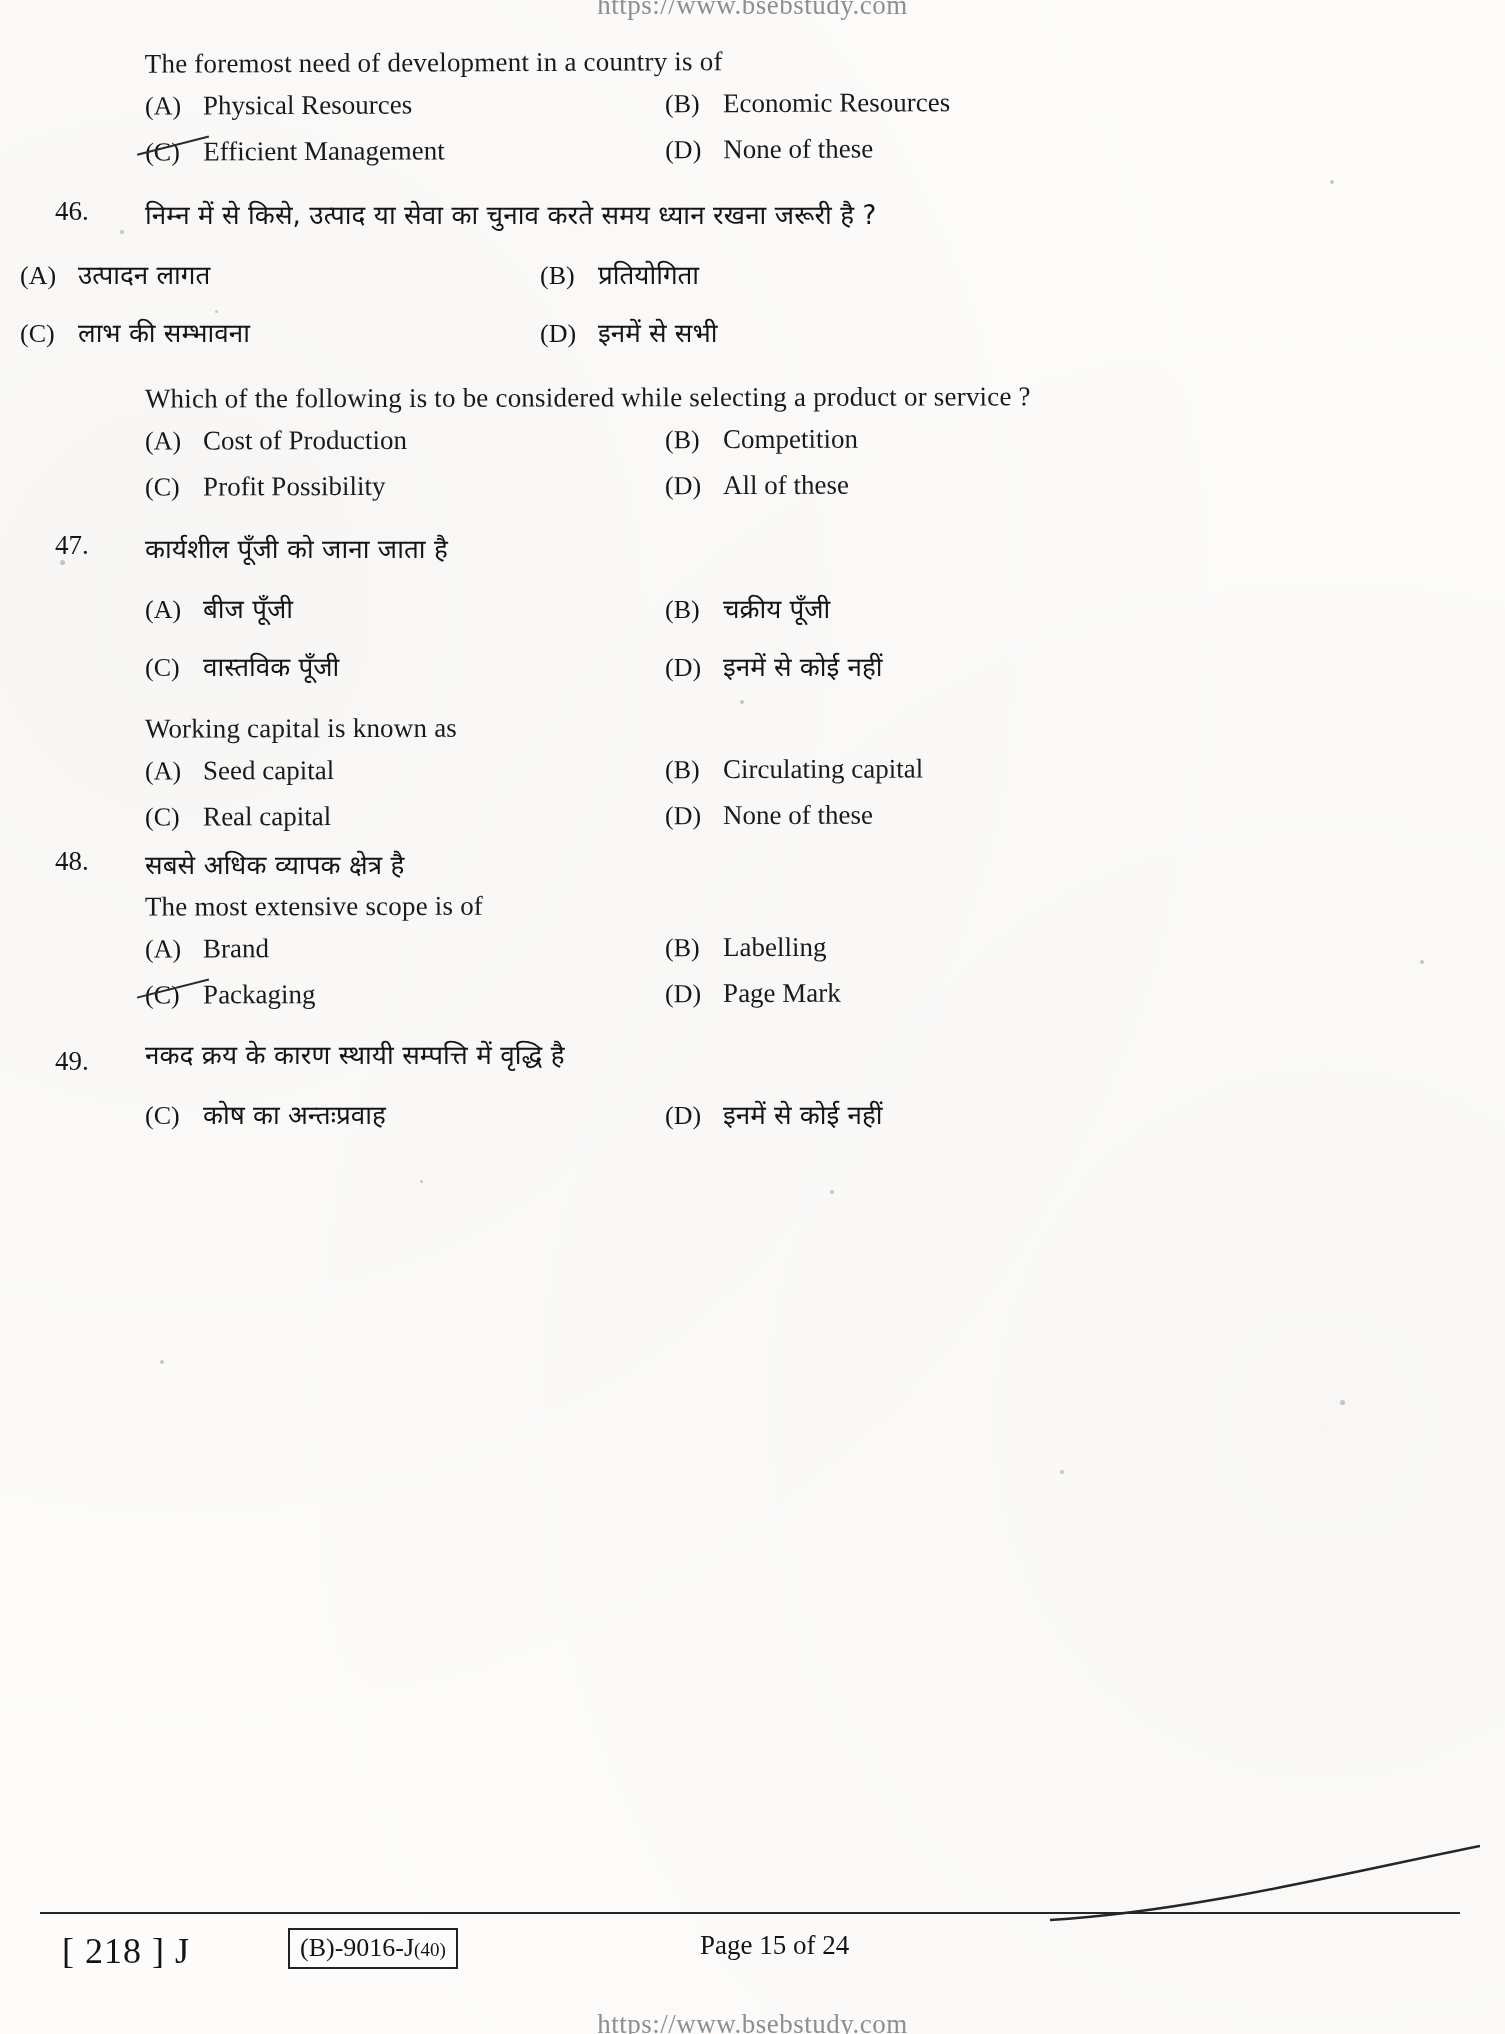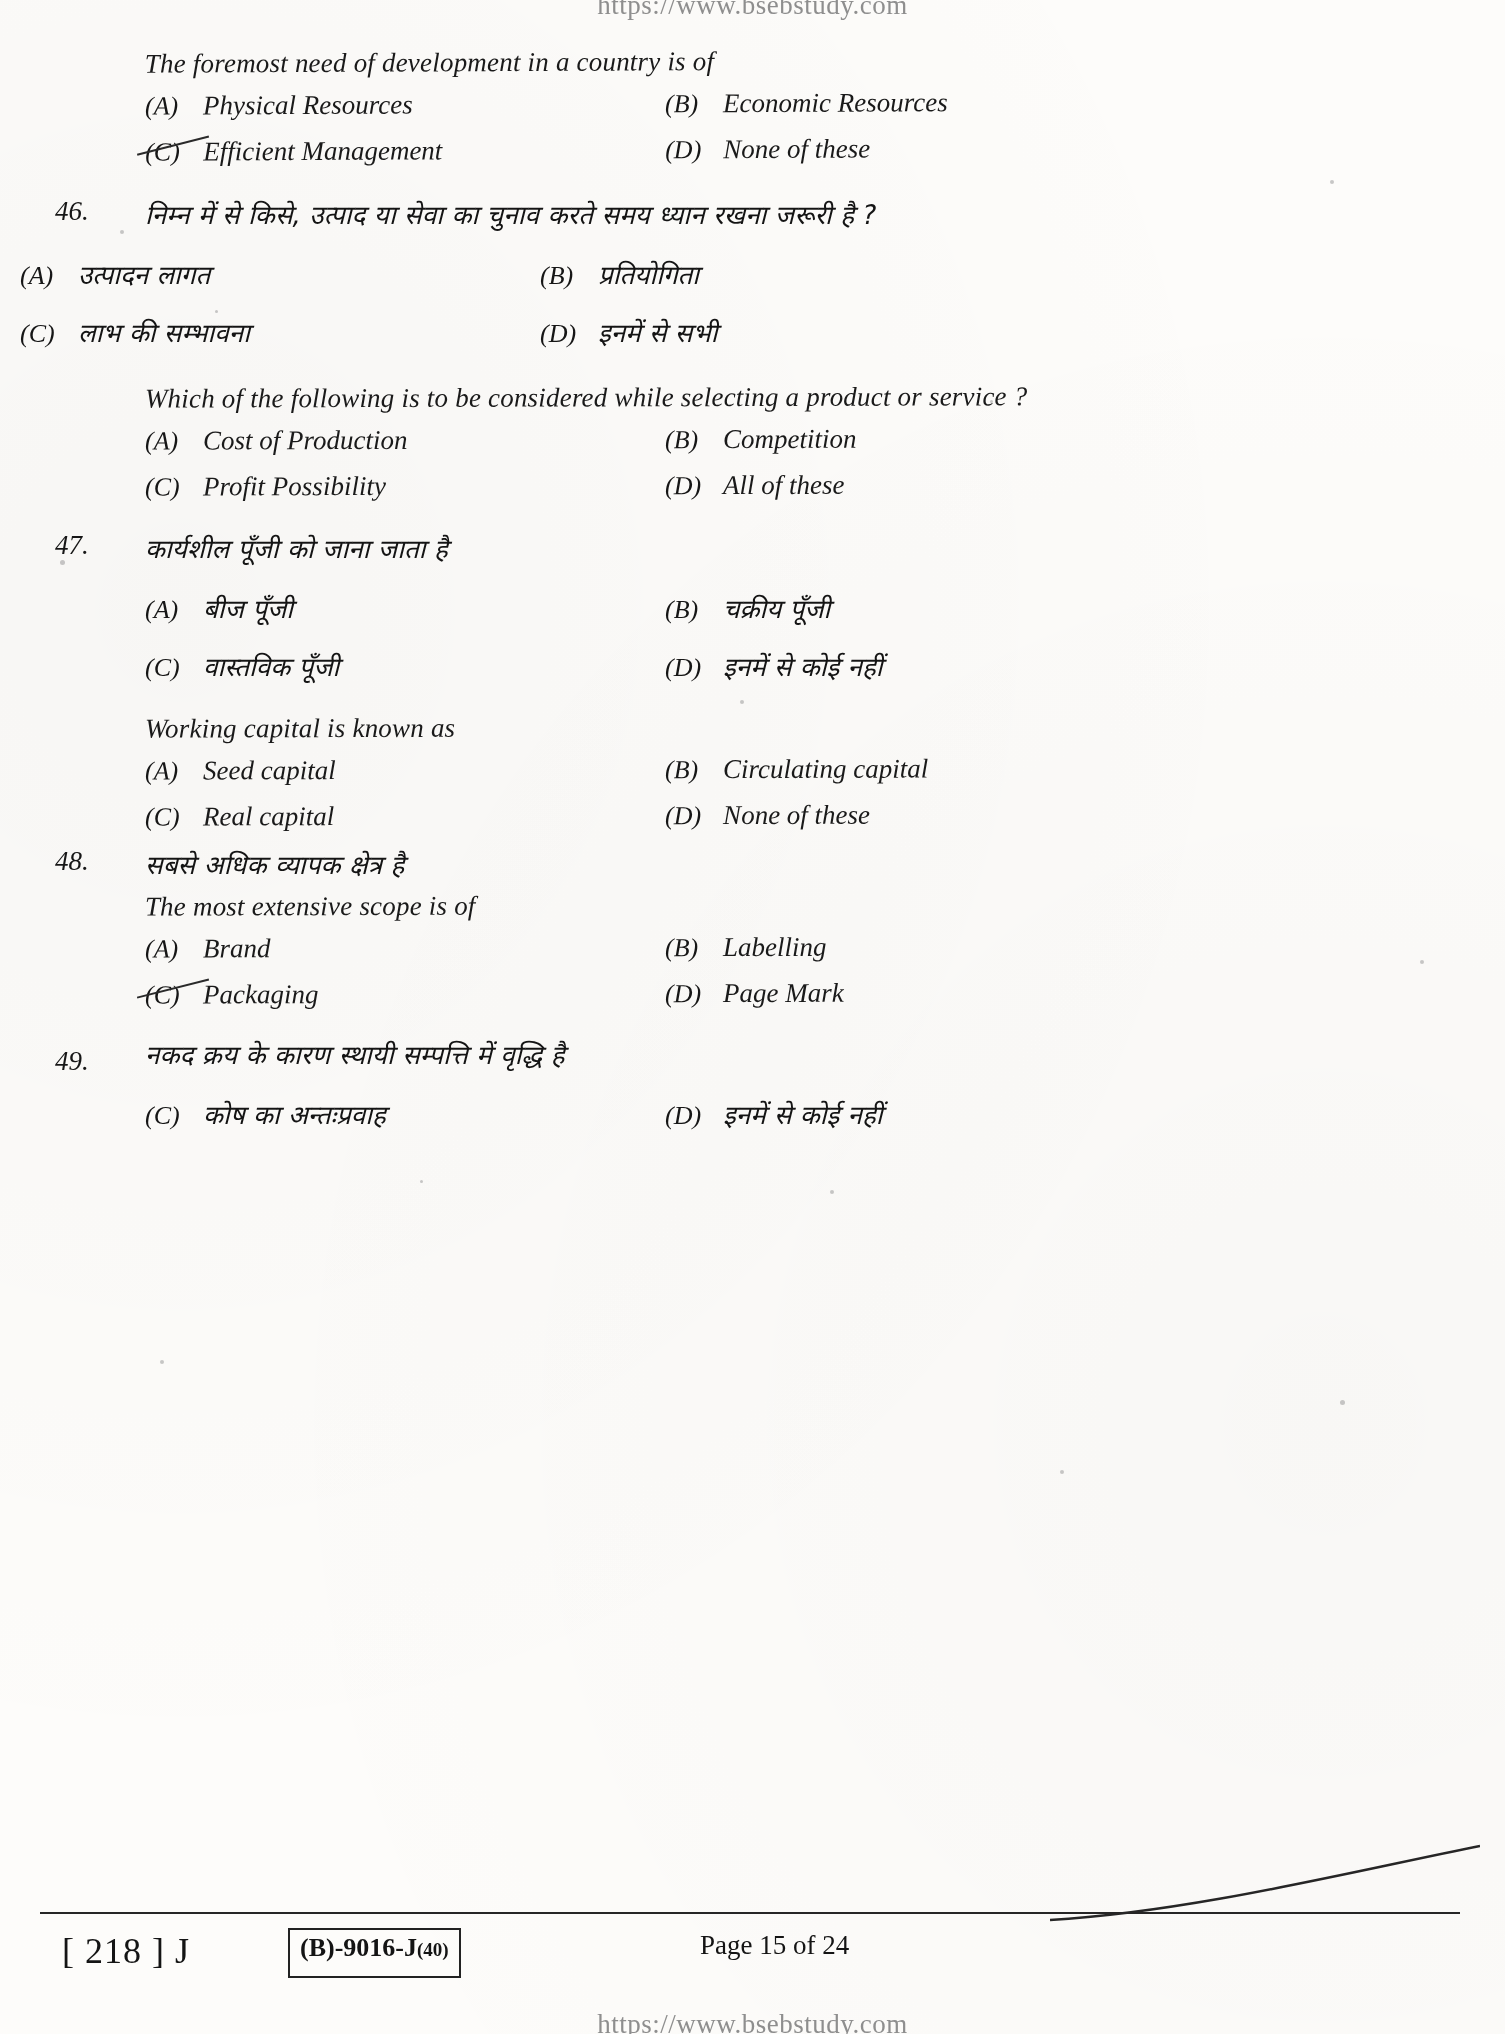--- a/index.html
+++ b/index.html
@@ -35,21 +35,20 @@
     color: #8e8e8e;
   }
   .watermark-top { top: -10px; }
   .watermark-bottom { bottom: -6px; }
 
   .content {
     position: absolute;
     left: 0;
     top: 34px;
     width: 1505px;
-    font-style: italic;
   }
 
   
   .qnum {
     position: absolute;
     left: 55px;
     width: 80px;
     text-align: left;
     font-size: 27px;
     color: #161616;
@@ -159,26 +158,25 @@
     top: 18px;
     font-family: "Liberation Serif", serif;
     font-size: 36px;
     letter-spacing: 1px;
     color: #141414;
   }
   .paper-code {
     position: absolute;
     left: 288px;
     top: 16px;
-    padding: 3px 10px 13px 10px;
+    padding: 3px 10px 4px 10px;
     border: 2px solid #222;
     font-family: "Liberation Serif", serif;
     font-size: 26px;
     color: #141414;
-    font-weight: bold;
   }
   .paper-code .sub { font-size: 19px; }
   .page-of {
     position: absolute;
     left: 700px;
     top: 18px;
     font-family: "Liberation Serif", serif;
     font-size: 27px;
     color: #141414;
   }

